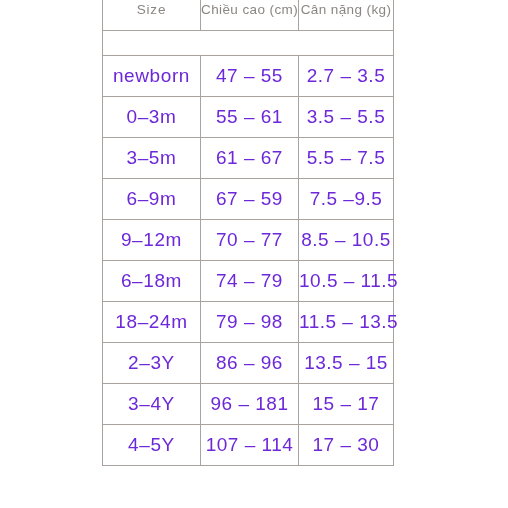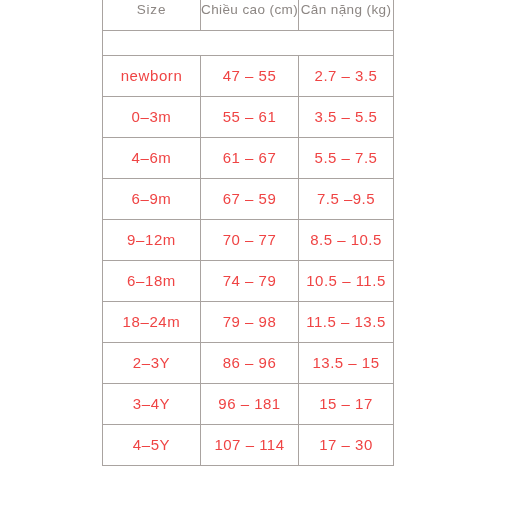--- a/index.html
+++ b/index.html
@@ -37,24 +37,24 @@
 
   table.size-table col.col-size   { width: 98px; }
   table.size-table col.col-height { width: 98px; }
   table.size-table col.col-weight { width: 95px; }
 
   table.size-table td,
   table.size-table th {
     border: 1px solid #a9a3a0;
     text-align: center;
     vertical-align: middle;
-    color: #ef4444;
+    color: #6d28d9;
     background: #ffffff;
     font-weight: 400;
-    font-size: 15px;
+    font-size: 19px;
     letter-spacing: 0.4px;
     padding: 0;
     height: 40px;
     line-height: 40px;
     white-space: nowrap;
   }
 
   
   table.size-table tr.spacer-row td {
     height: 24px;
@@ -111,21 +111,21 @@
           <td class="cell-size">newborn</td>
           <td class="cell-height">47 – 55</td>
           <td class="cell-weight">2.7 – 3.5</td>
         </tr>
         <tr>
           <td class="cell-size">0–3m</td>
           <td class="cell-height">55 – 61</td>
           <td class="cell-weight">3.5 – 5.5</td>
         </tr>
         <tr>
-          <td class="cell-size">4–6m</td>
+          <td class="cell-size">3–5m</td>
           <td class="cell-height">61 – 67</td>
           <td class="cell-weight">5.5 – 7.5</td>
         </tr>
         <tr>
           <td class="cell-size">6–9m</td>
           <td class="cell-height">67 – 59</td>
           <td class="cell-weight">7.5 –9.5</td>
         </tr>
         <tr>
           <td class="cell-size">9–12m</td>

